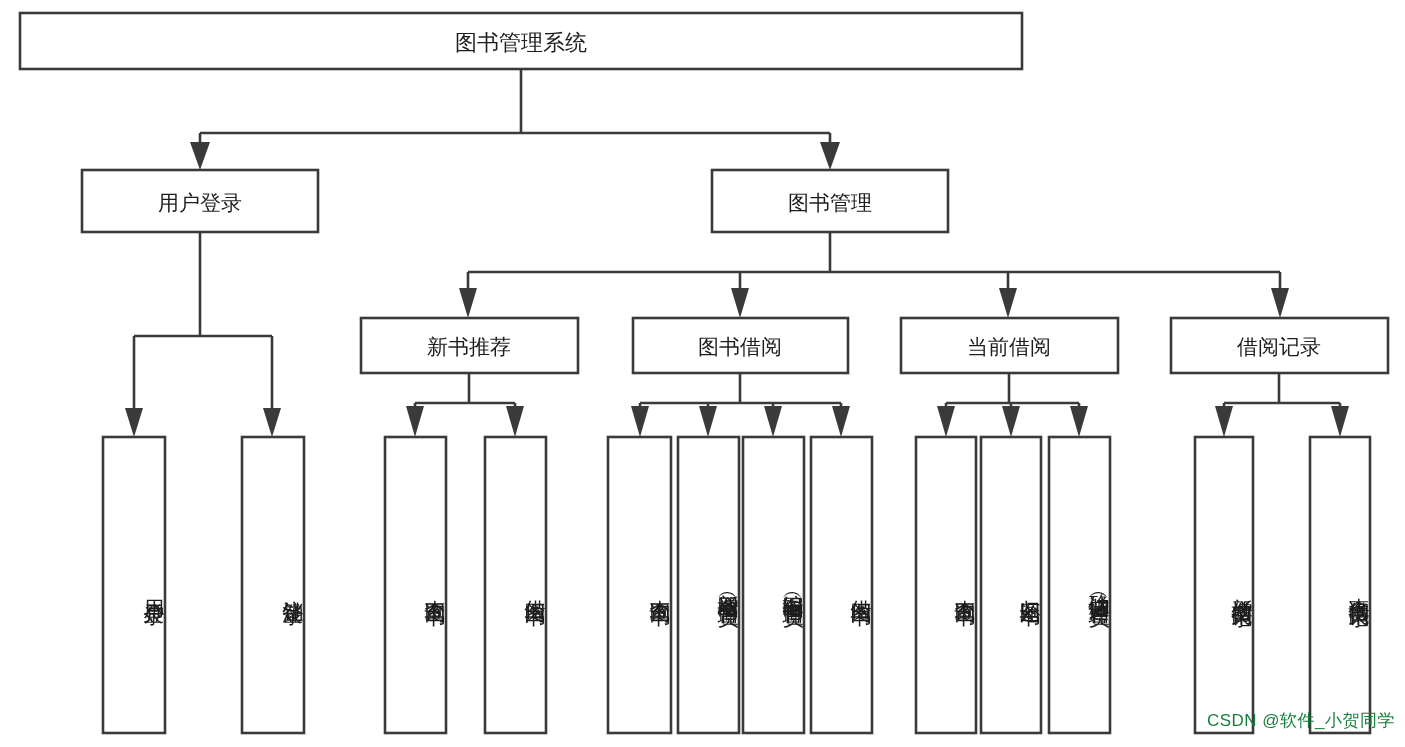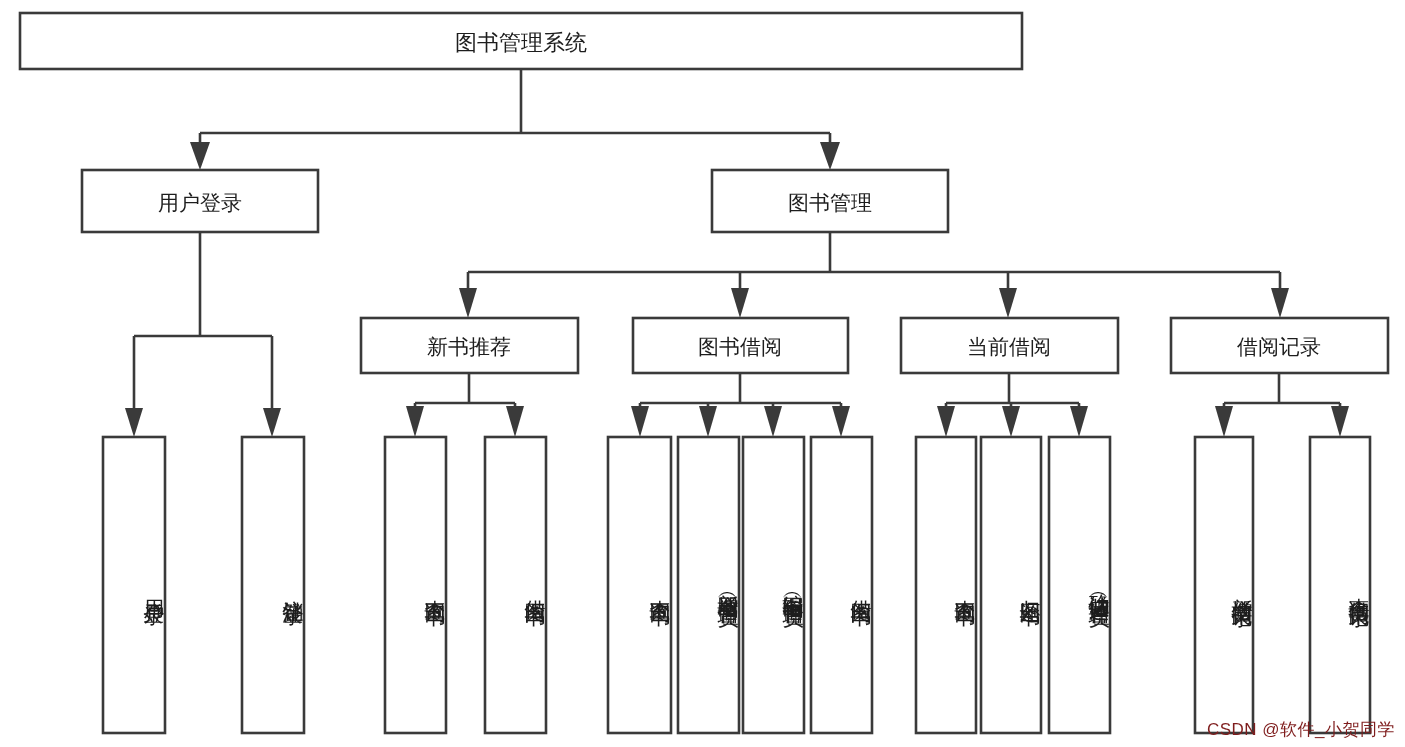--- a/index.html
+++ b/index.html
@@ -67,24 +67,24 @@
     letter-spacing: 2px;
     display: flex;
     align-items: flex-start;
     justify-content: center;
     white-space: nowrap;
     pointer-events: none;
   }
   .watermark {
     position: absolute;
     right: 10px;
-    bottom: 6px;
+    bottom: 15px;
     font-family: "Liberation Sans", "DejaVu Sans", sans-serif;
     font-size: 17px;
-    color: #7f1d1d;
+    color: #15803d;
     letter-spacing: 0.5px;
     white-space: nowrap;
   }
 </style>
 </head>
 <body>
 
 <div id="diagram-root">
 
   <svg id="flow" viewBox="0 0 1405 747">

